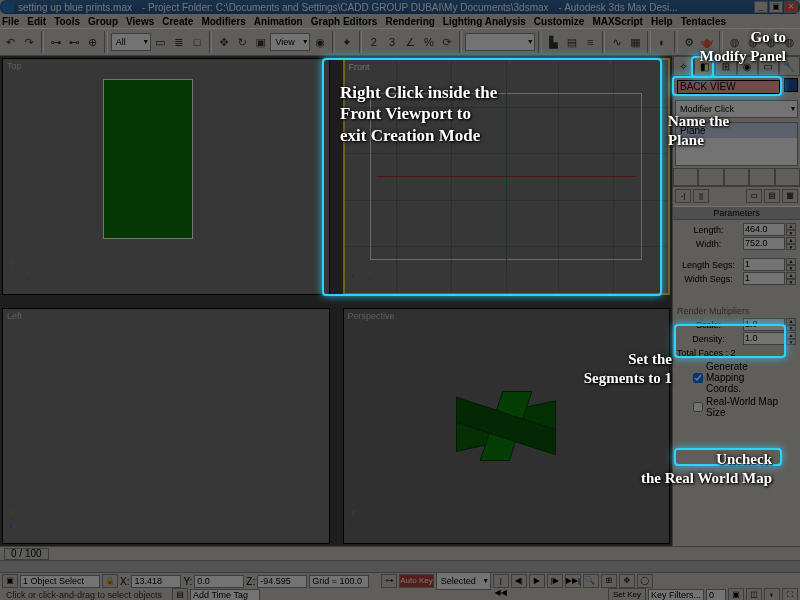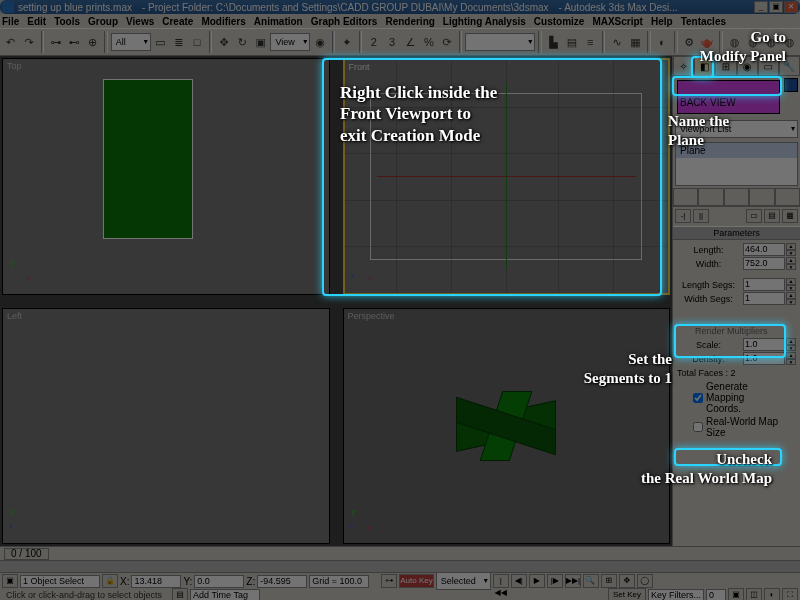--- a/index.html
+++ b/index.html
@@ -46,24 +46,24 @@
 .gizmo .axy { color: #40c040; left: 2px; top: 0; }
 .gizmo .axz { color: #4060d0; left: 0; top: 14px; }
 
 
 .cmdpanel { width: 128px; background: #d4d0c8; border-left: 1px solid #888; display: flex; flex-direction: column; font-size: 9px; }
 .cmdtabs { display: flex; height: 20px; }
 .cmdtab { flex: 1; height: 20px; border: 1px solid #888; background: #d4d0c8; display: flex; align-items: center; justify-content: center; font-size: 10px; }
 .cmdtab.active { background: #f0e8c0; border-bottom: 1px solid #f0e8c0; }
 .cmdtabs2 { display: flex; height: 18px; }
 .cmdtabs2 .t2 { flex: 1; border: 1px solid #888; background: #d4d0c8; }
-.namebox { margin: 2px; height: 14px; background: #d946ef; border: 1px solid #000; padding: 16px 2px; line-height: 12px; }
+.namebox { margin: 2px; height: 14px; background: #fca5a5; border: 1px solid #000; padding: 0 2px; line-height: 12px; }
 .colorswatch { width: 14px; height: 14px; background: #2050a0; border: 1px solid #000; display: inline-block; vertical-align: top; }
 .modlist { margin: 2px; height: 44px; background: #fff; border: 1px solid #888; }
-.rollhdr { background: #b0b0b0; border-top: 1px solid #fff; border-bottom: 1px solid #888; text-align: center; padding: 1px 18px; margin-top: 2px; font-size: 9px; }
+.rollhdr { background: #b0b0b0; border-top: 1px solid #fff; border-bottom: 1px solid #888; text-align: center; padding: 1px 0; margin-top: 2px; font-size: 9px; }
 .roll { padding: 2px 4px; }
 .prow { display: flex; align-items: center; margin: 1px 0; }
 .prow label { flex: 1; text-align: center; padding-right: 3px; font-size: 9px; }
 .spin { width: 42px; height: 13px; background: #fff; border: 1px solid #888; font-size: 9px; padding: 0 1px; line-height: 11px; position: relative; }
 .spinbtn { width: 10px; height: 13px; display: flex; flex-direction: column; margin-left: 1px; }
 .spinbtn div { flex: 1; background: #d4d0c8; border: 1px solid #888; font-size: 5px; text-align: center; line-height: 4px; }
 .chk { display: flex; align-items: center; margin: 2px 16px; font-size: 9px; }
 .chk input { width: 10px; height: 10px; margin-right: 3px; }
 
 
@@ -238,21 +238,21 @@
       <div class="cmdtab active">◧</div>
       <div class="cmdtab">⊞</div>
       <div class="cmdtab">◉</div>
       <div class="cmdtab">▭</div>
       <div class="cmdtab">🔧</div>
     </div>
     <div style="display:flex;margin:2px;gap:2px;">
       <div class="namebox" style="flex:1">BACK VIEW</div>
       <div class="colorswatch"></div>
     </div>
-    <div class="tdrop" style="margin:2px">Viewport List</div>
+    <div class="tdrop" style="margin:2px">Modifier Click</div>
     <div class="modlist">
       <div style="padding:2px 4px;background:#c8d8f0">Plane</div>
     </div>
     <div class="cmdtabs2">
       <div class="t2"></div>
       <div class="t2"></div>
       <div class="t2"></div>
       <div class="t2"></div>
       <div class="t2"></div>
     </div>

